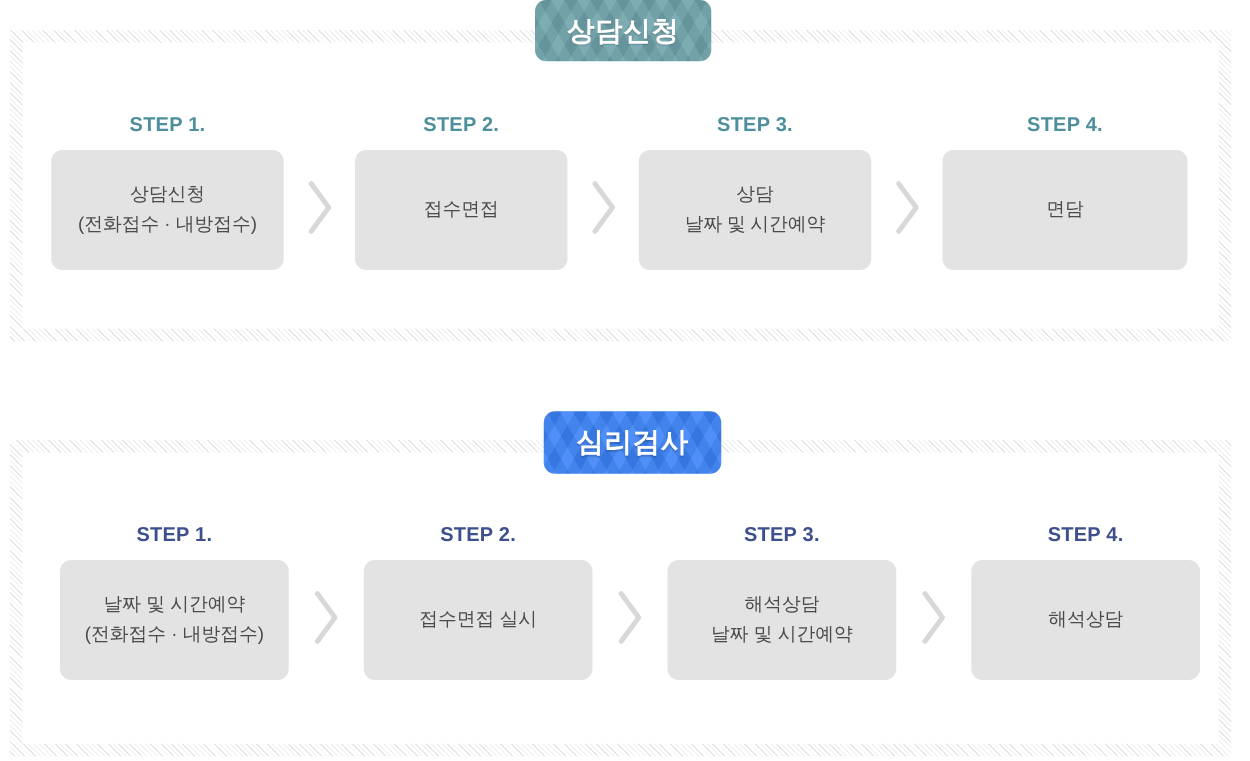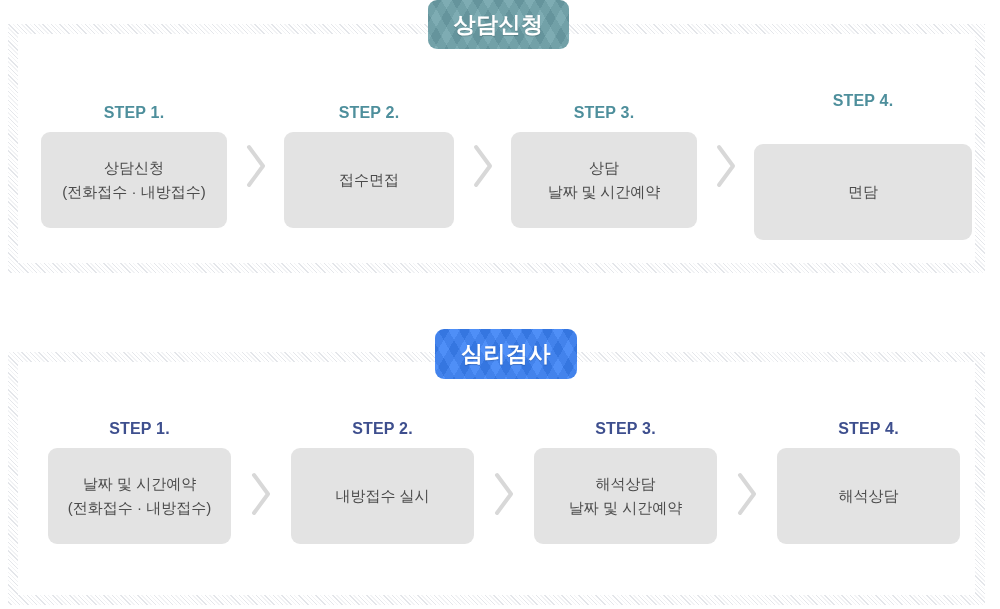--- a/index.html
+++ b/index.html
@@ -171,21 +171,21 @@
       </div>
 
       <div class="chev" style="width:57px;height:96px;margin-top:26px;">
         <svg width="24" height="46" viewBox="0 0 24 46" aria-hidden="true">
           <polyline points="5,4 19,23 5,42" fill="none" stroke="#d8d8d8" stroke-width="4" stroke-linecap="round" stroke-linejoin="round"></polyline>
         </svg>
       </div>
 
       <div class="step">
         <div class="step-label">STEP 4.</div>
-        <div class="step-box" style="width:218px;height:96px;margin-top:24px;">
+        <div class="step-box" style="width:196px;height:96px;">
           <span class="ln">면담</span>
         </div>
       </div>
 
     </div>
   </div>
 </div>
 
 <div class="badge" id="badge-1">
   <span>상담신청</span>
@@ -206,21 +206,21 @@
 
       <div class="chev" style="width:60px;height:96px;margin-top:26px;">
         <svg width="24" height="46" viewBox="0 0 24 46" aria-hidden="true">
           <polyline points="5,4 19,23 5,42" fill="none" stroke="#d8d8d8" stroke-width="4" stroke-linecap="round" stroke-linejoin="round"></polyline>
         </svg>
       </div>
 
       <div class="step">
         <div class="step-label">STEP 2.</div>
         <div class="step-box" style="width:183px;height:96px;">
-          <span class="ln">내방접수 실시</span>
+          <span class="ln">접수면접 실시</span>
         </div>
       </div>
 
       <div class="chev" style="width:60px;height:96px;margin-top:26px;">
         <svg width="24" height="46" viewBox="0 0 24 46" aria-hidden="true">
           <polyline points="5,4 19,23 5,42" fill="none" stroke="#d8d8d8" stroke-width="4" stroke-linecap="round" stroke-linejoin="round"></polyline>
         </svg>
       </div>
 
       <div class="step">

